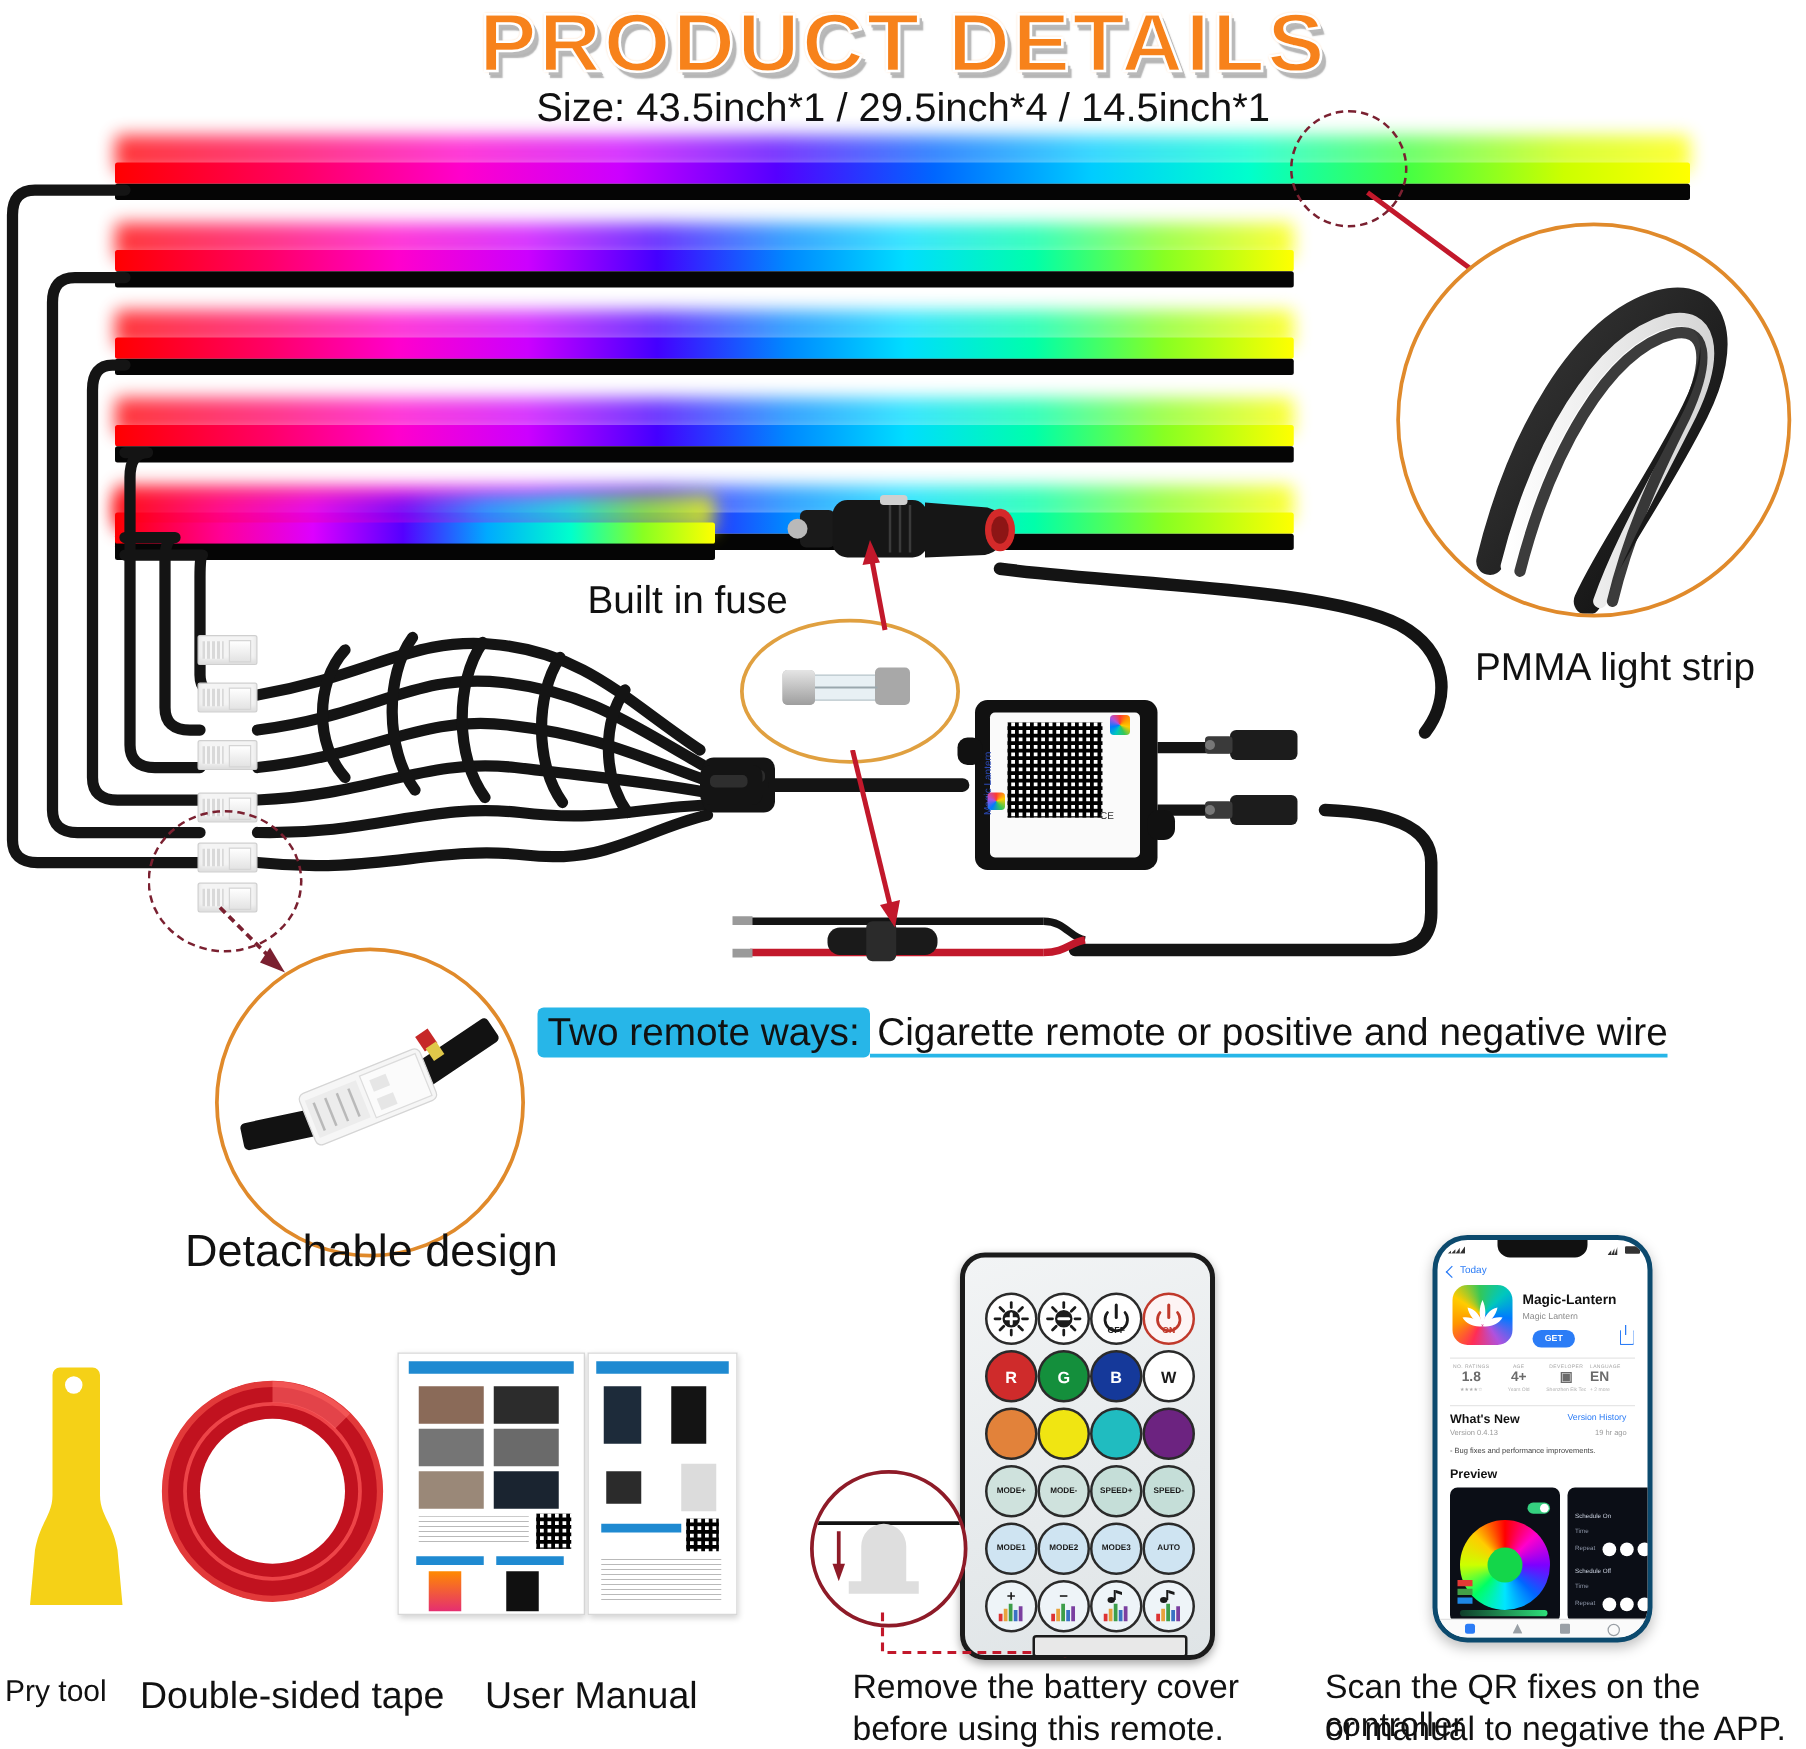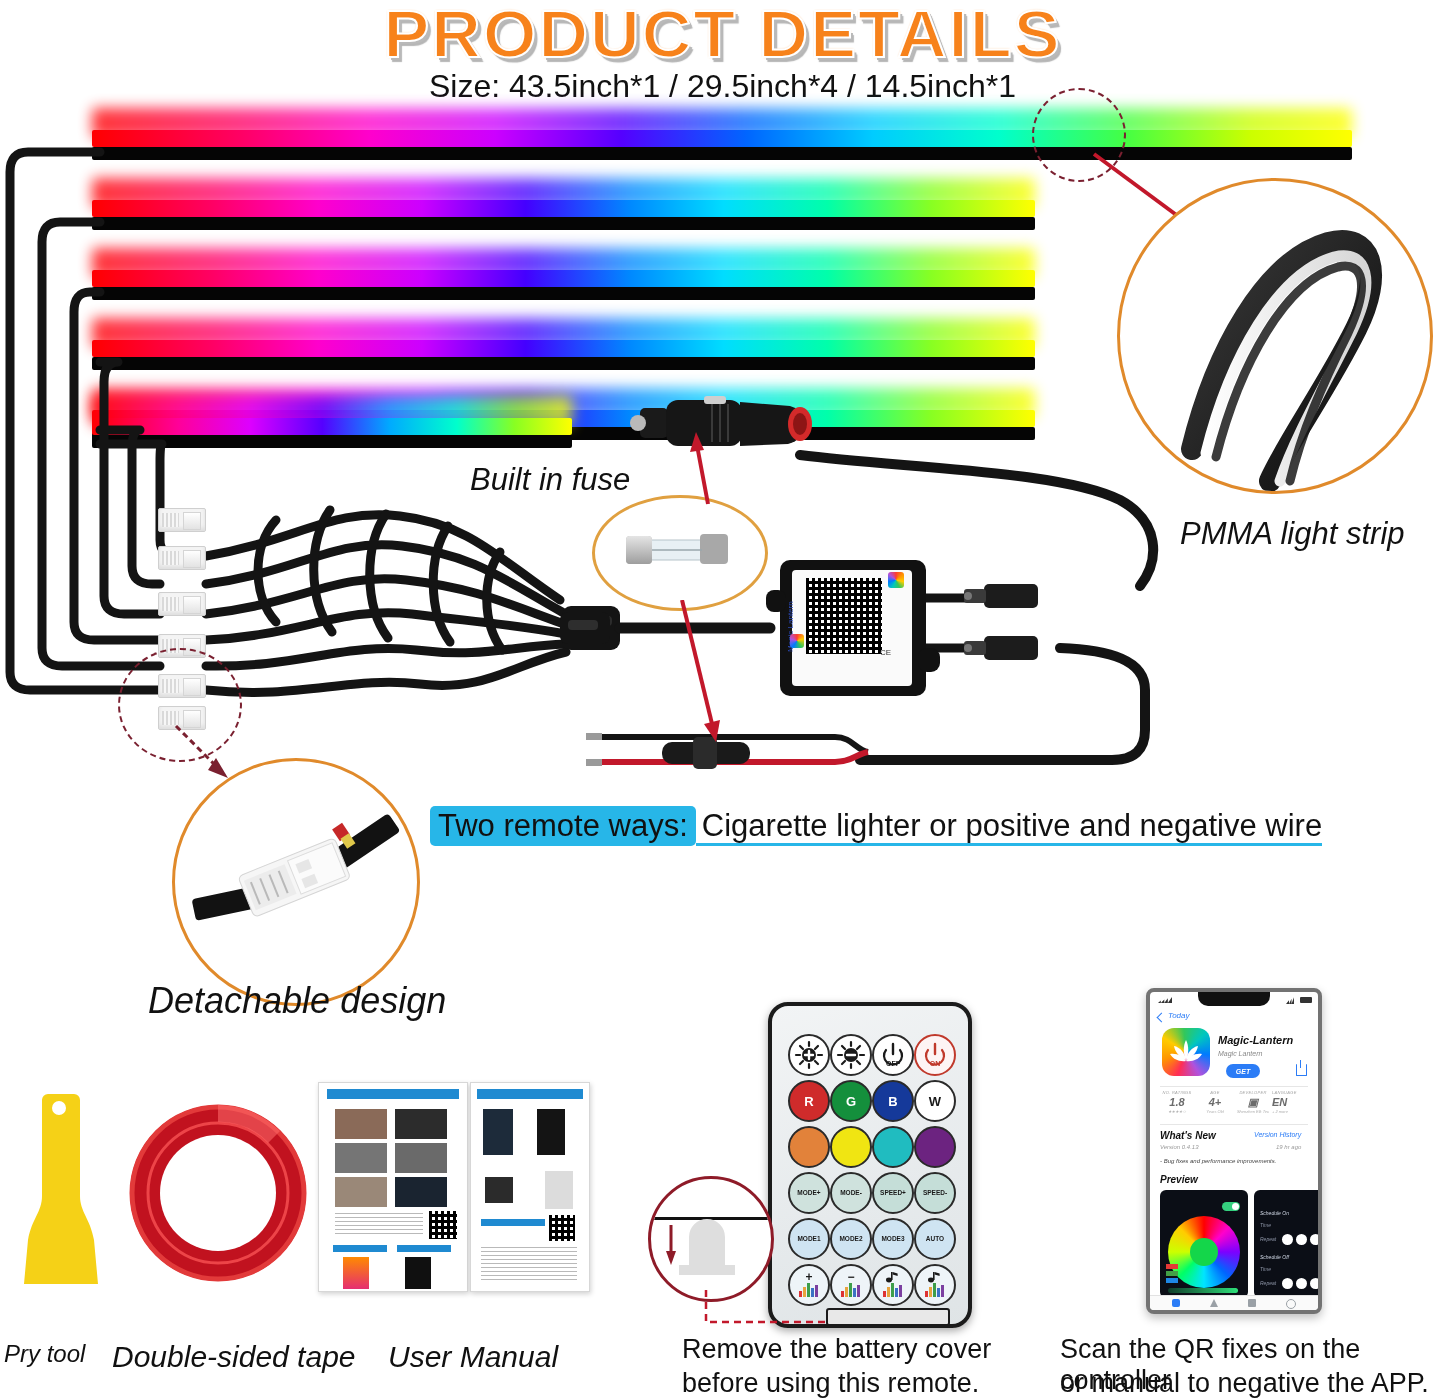--- a/index.html
+++ b/index.html
@@ -39,37 +39,37 @@
   .conn:before{content:"";position:absolute;left:3px;top:4px;width:17px;height:14px;
         background:repeating-linear-gradient(90deg,#d9d9d9 0 2px,#f7f7f7 2px 4px);}
   .conn:after{content:"";position:absolute;right:4px;top:3px;width:16px;height:16px;
         background:linear-gradient(180deg,#fff,#e3e3e3);border:1px solid #d5d5d5;}
 
   
   .dash-circle{position:absolute;border:2px dashed #7a2030;border-radius:50%;}
   .callout-circle{position:absolute;border-radius:50%;background:#fff;}
 
   
-  .lbl{position:absolute;font-size:31px;color:#111;white-space:nowrap;font-style:italic;}
+  .lbl{position:absolute;font-size:31px;color:#111;white-space:nowrap;}
   .lbl-sm{position:absolute;font-size:27px;color:#111;}
 
   .hl-cyan{background:#27B6E8;color:#111;padding:2px 8px;border-radius:5px;
            font-size:31px;display:inline-block;}
   .underlined{border-bottom:3px solid #27B6E8;}
 
   
   #remote{position:absolute;background:linear-gradient(160deg,#f2f4f5 0%,#e6eaec 60%,#dfe4e6 100%);
           border:4px solid #1b1b1b;border-radius:20px;box-shadow:0 3px 8px rgba(0,0,0,.35);}
   .rbtn{position:absolute;width:38px;height:38px;border-radius:50%;
         border:2px solid #2a2a2a;display:flex;align-items:center;justify-content:center;
         font-size:8px;font-weight:bold;color:#222;text-align:center;line-height:1;}
 
   
-  #phone{position:absolute;border:4px solid #737373;border-radius:8px;background:#fff;
-         box-shadow:0 4px 10px rgba(0,0,0,.25);overflow:hidden;font-style:italic;}
+  #phone{position:absolute;border:4px solid #0c4a6e;border-radius:28px;background:#fff;
+         box-shadow:0 4px 10px rgba(0,0,0,.25);overflow:hidden;}
   .notch{position:absolute;left:50%;transform:translateX(-50%);top:0;width:72px;height:14px;
          background:#111;border-radius:0 0 10px 10px;}
   .app-icon{position:absolute;border-radius:12px;
         background:conic-gradient(from 200deg,#ff2d55,#ff9500,#ffcc00,#34c759,#00c7be,#007aff,#af52de,#ff2d55);}
   .getbtn{position:absolute;background:#2b7cf6;color:#fff;border-radius:9px;
           font-size:7px;display:flex;align-items:center;justify-content:center;font-weight:bold;}
 
   
   .manual{position:absolute;background:#fff;border:1px solid #d7d7d7;box-shadow:1px 2px 5px rgba(0,0,0,.18);}
   .mbar{position:absolute;background:#1f8ad1;}
@@ -306,21 +306,21 @@
       <rect x="126" y="104" width="14" height="10" fill="#e6e6e6"></rect>
       <rect x="126" y="120" width="14" height="10" fill="#e6e6e6"></rect>
     </g>
     <rect x="160" y="64" width="12" height="14" transform="rotate(-34 166 71)" fill="#c62828"></rect>
     <rect x="168" y="74" width="10" height="12" transform="rotate(-34 173 80)" fill="#e0c84a"></rect>
   </svg>
 </div>
 <div class="lbl" style="left:148px;top:980px;font-size:36px;">Detachable design</div>
 
 <div class="abs" style="left:430px;top:806px;white-space:nowrap;">
-  <span class="hl-cyan">Two remote ways:</span><span class="underlined" style="font-size:31px;padding-left:6px;">Cigarette lighter or positive and negative wire</span>
+  <span class="hl-cyan">Two remote ways:</span><span class="underlined" style="font-size:31px;padding-left:6px;">Cigarette remote or positive and negative wire</span>
 </div>
 
 <svg class="abs" style="left:18px;top:1086px;width:84px;height:210px;" viewBox="0 0 84 210">
   <path d="M26 8 h30 a6 6 0 0 1 6 6 v96 c0 16 10 22 14 44 l4 44 h-74 l4-44 c4-22 14-28 14-44 V14 a6 6 0 0 1 6-6 z" fill="#F5D117"></path>
   <circle cx="41" cy="22" r="7" fill="#ffffff"></circle>
 </svg>
 <div class="lbl" style="left:4px;top:1340px;font-size:24px;">Pry tool</div>
 
 <svg class="abs" style="left:118px;top:1098px;width:200px;height:190px;" viewBox="0 0 200 190">
   <circle cx="100" cy="95" r="88" fill="#c1121f"></circle>

